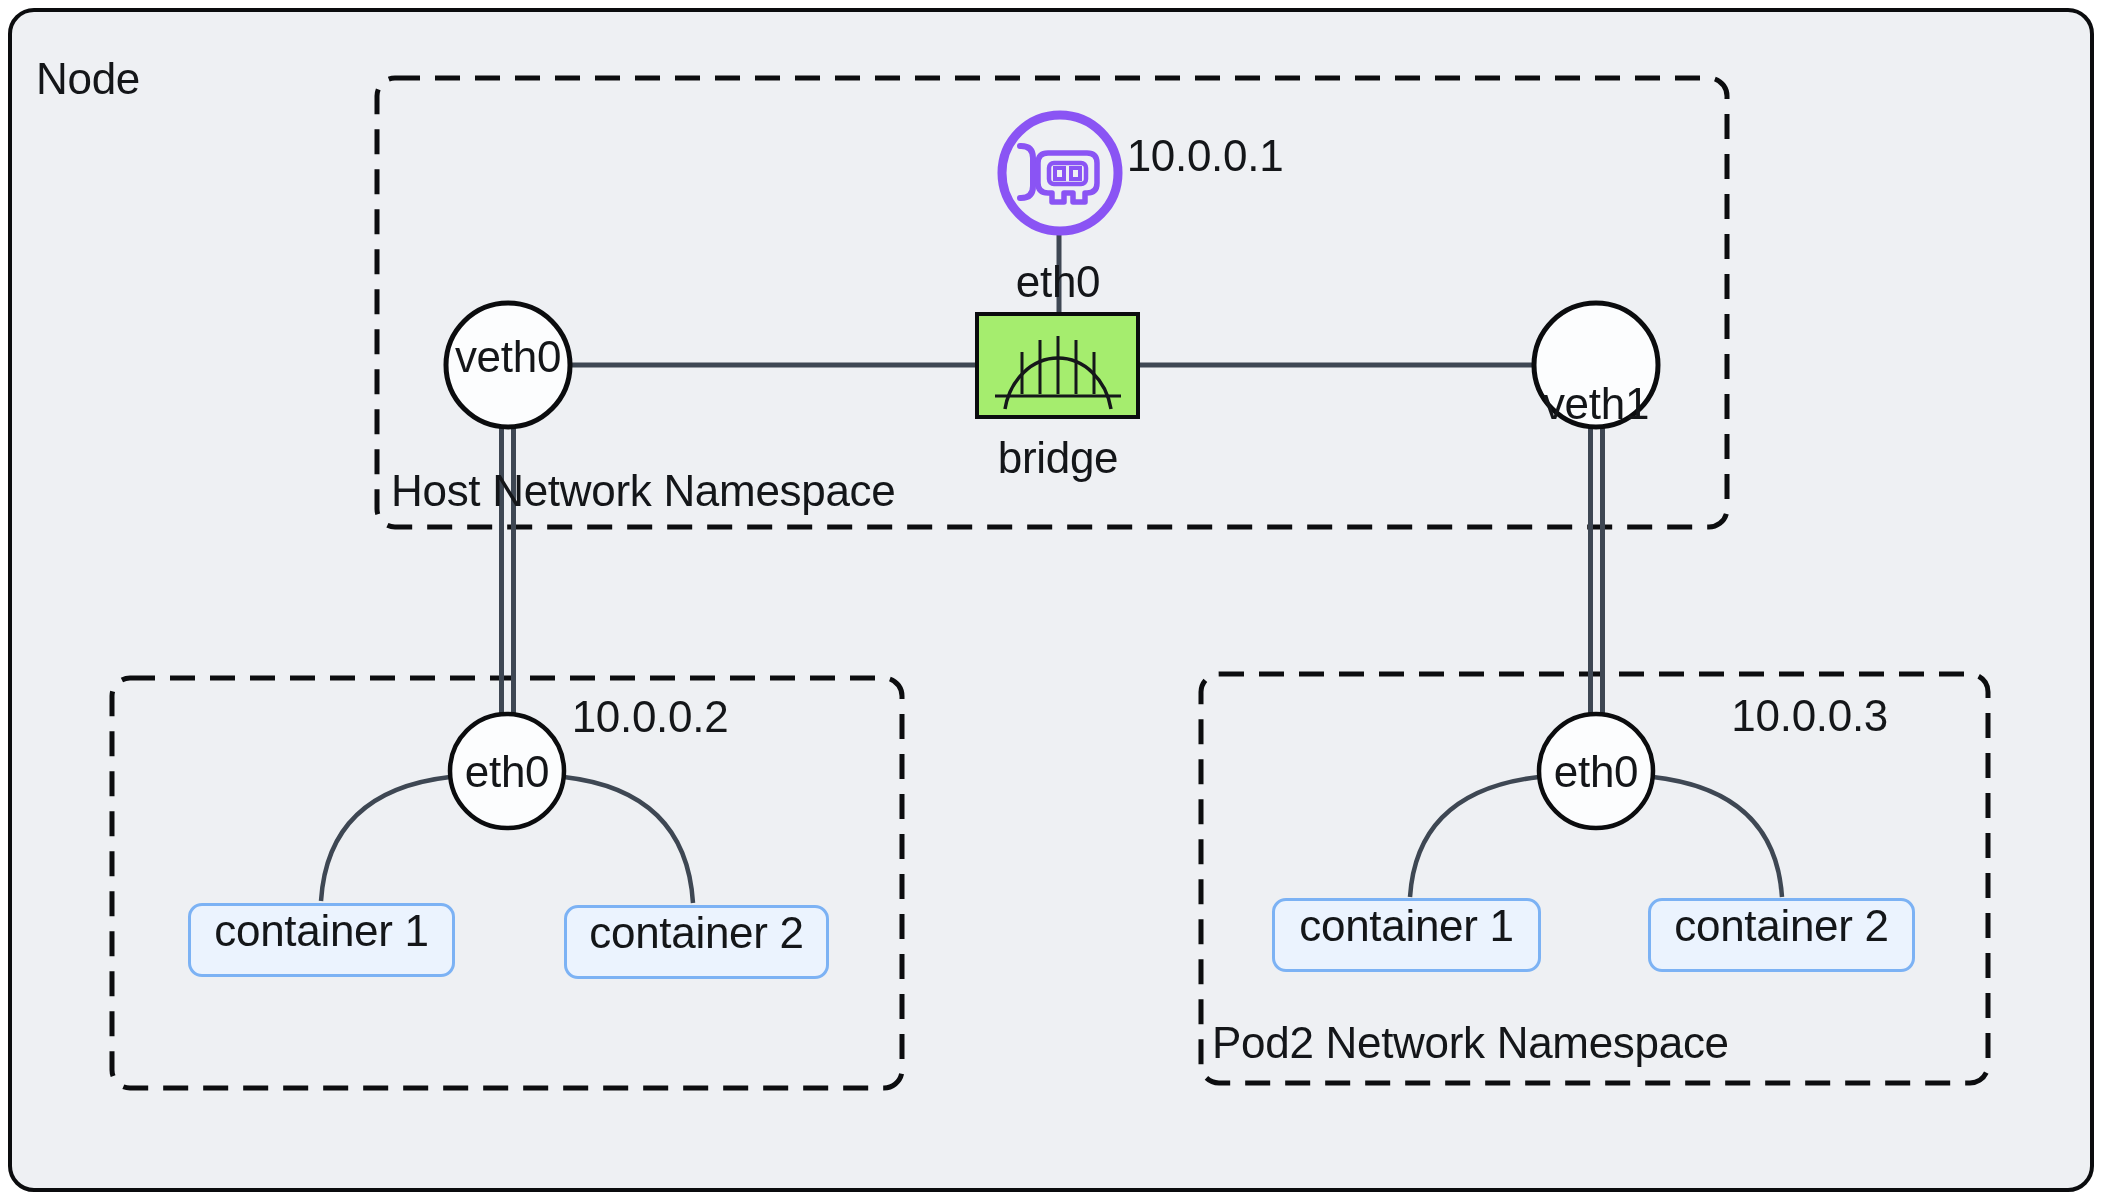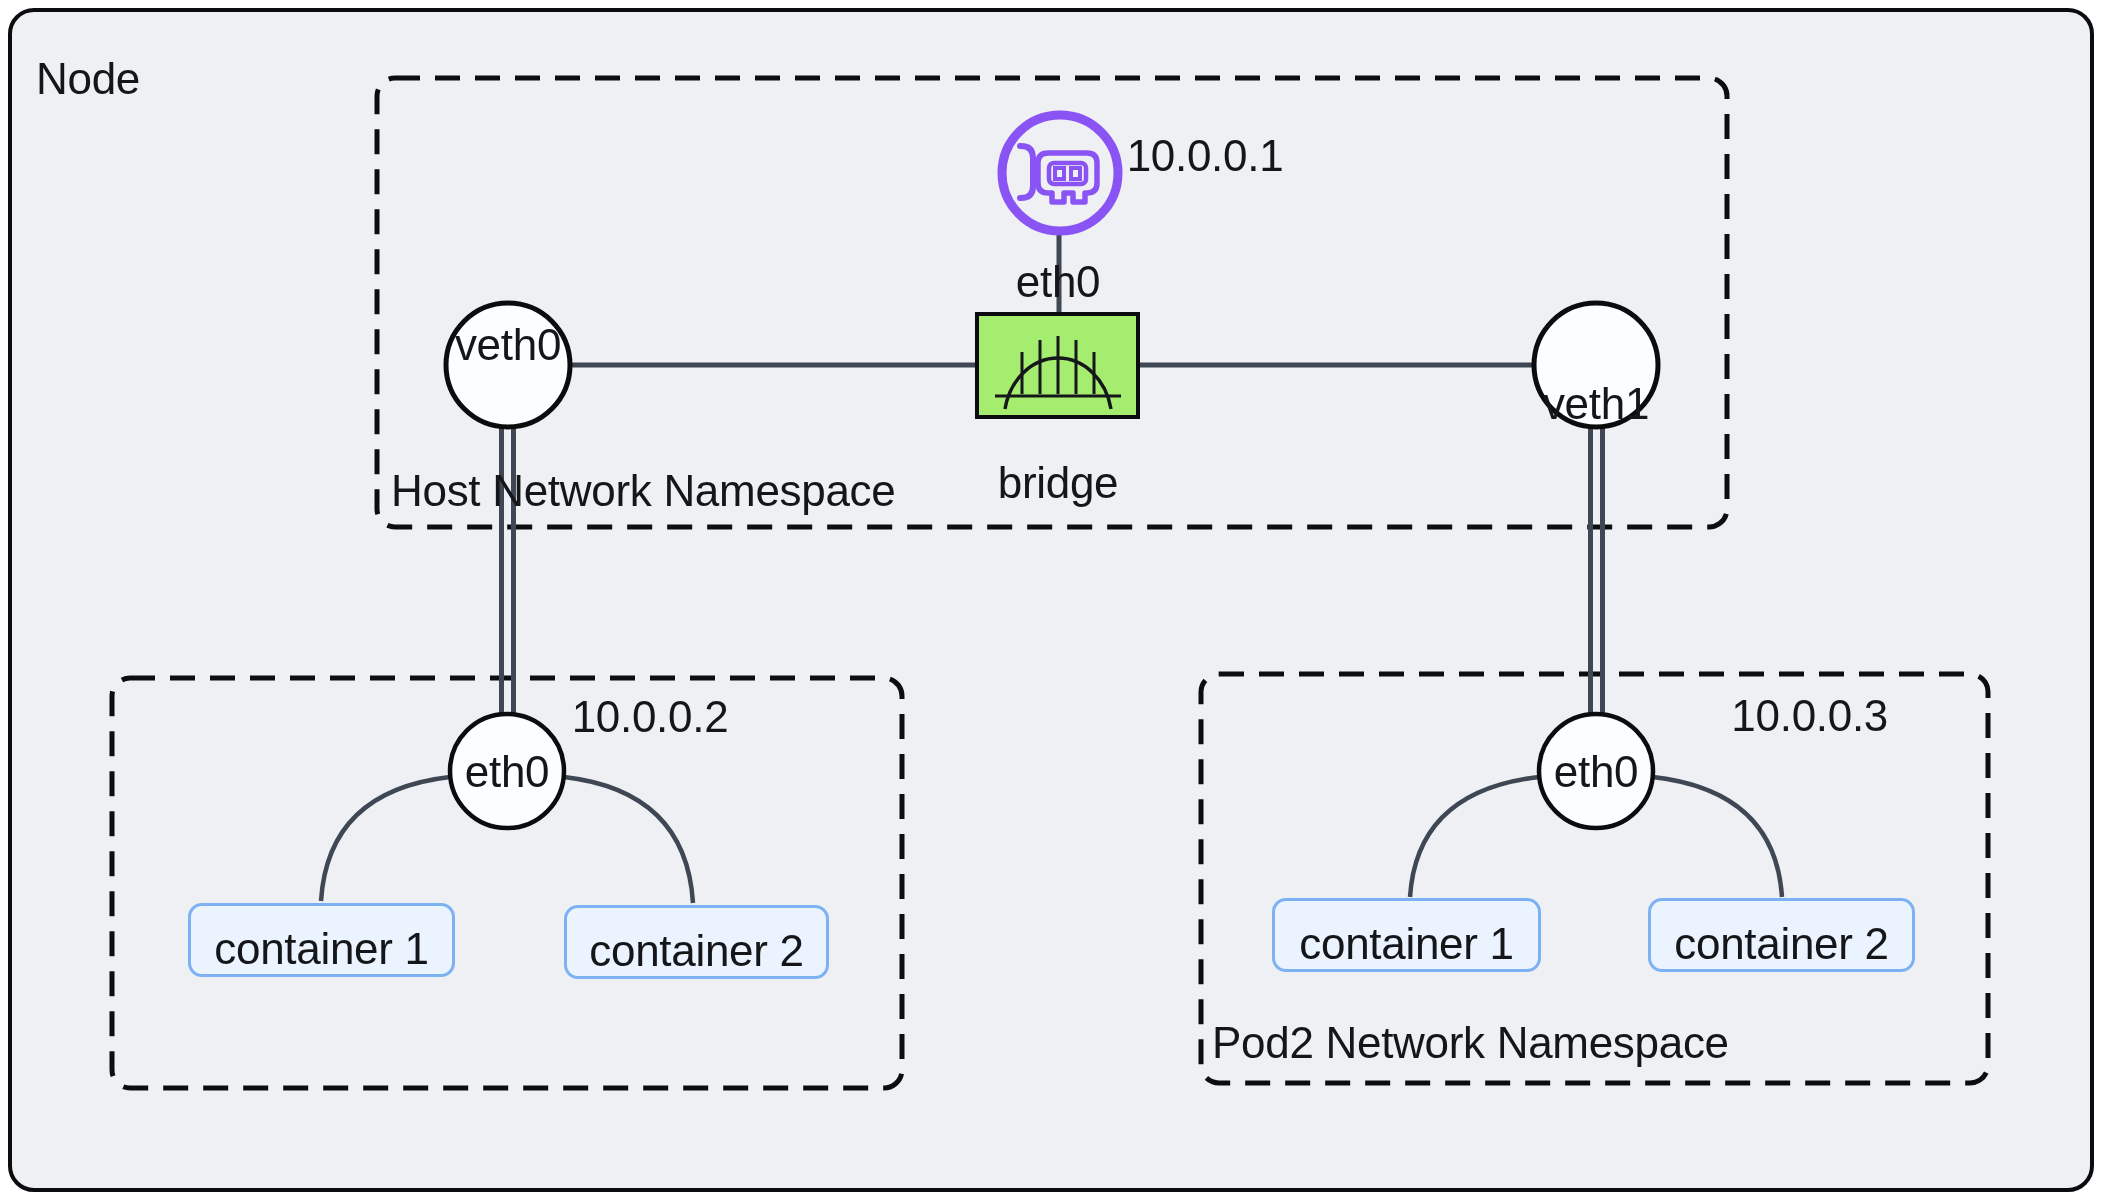--- a/index.html
+++ b/index.html
@@ -13,21 +13,21 @@
   }
   svg.canvas{position:absolute;left:0;top:0;width:2104px;height:1204px;}
   .lbl{
     position:absolute;font-size:44px;line-height:1.12;letter-spacing:-0.3px;
     color:#141619;white-space:nowrap;
   }
   .ctr{text-align:center;}
   .container-box{
     position:absolute;box-sizing:border-box;height:74px;
     background:#ebf3fe;border:3px solid #7cb2f4;border-radius:14px;
-    display:flex;align-items:flex-end;justify-content:center;
+    display:flex;align-items:flex-start;justify-content:center;
     font-size:44px;letter-spacing:-0.3px;color:#141619;white-space:nowrap;
   }
 </style>
 </head>
 <body>
 
 <div class="stage">
 
   <div class="node-box"></div>
 
@@ -74,23 +74,23 @@
       <rect x="1049" y="163" width="37" height="21" rx="5" stroke="#8a54f4" stroke-width="4.5" fill="none"></rect>
       <rect x="1055" y="168" width="9" height="11" stroke="#8a54f4" stroke-width="4" fill="none"></rect>
       <rect x="1071" y="168" width="9" height="11" stroke="#8a54f4" stroke-width="4" fill="none"></rect>
     </g>
   </svg>
 
   <div class="lbl" style="left:36px;top:54px;">Node</div>
 
   <div class="lbl ctr" style="left:1055px;top:89px;width:300px;margin-top:42px;">10.0.0.1</div>
   <div class="lbl ctr" style="left:958px;top:257px;width:200px;">eth0</div>
-  <div class="lbl ctr" style="left:958px;top:458px;width:200px;">bridge</div>
+  <div class="lbl ctr" style="left:958px;top:433px;width:200px;">bridge</div>
   <div class="lbl" style="left:391px;top:466px;">Host Network Namespace</div>
-  <div class="lbl ctr" style="left:408px;top:320px;width:200px;">veth0</div>
+  <div class="lbl ctr" style="left:408px;top:332px;width:200px;">veth0</div>
   <div class="lbl ctr" style="left:1496px;top:347px;width:200px;margin-top:32px;">veth1</div>
 
   <div class="lbl ctr" style="left:500px;top:692px;width:300px;">10.0.0.2</div>
   <div class="lbl ctr" style="left:407px;top:747px;width:200px;">eth0</div>
   <div class="container-box" style="left:188px;top:903px;width:267px;">
     <span>container 1</span>
   </div>
   <div class="container-box" style="left:564px;top:905px;width:265px;">
     <span>container 2</span>
   </div>

